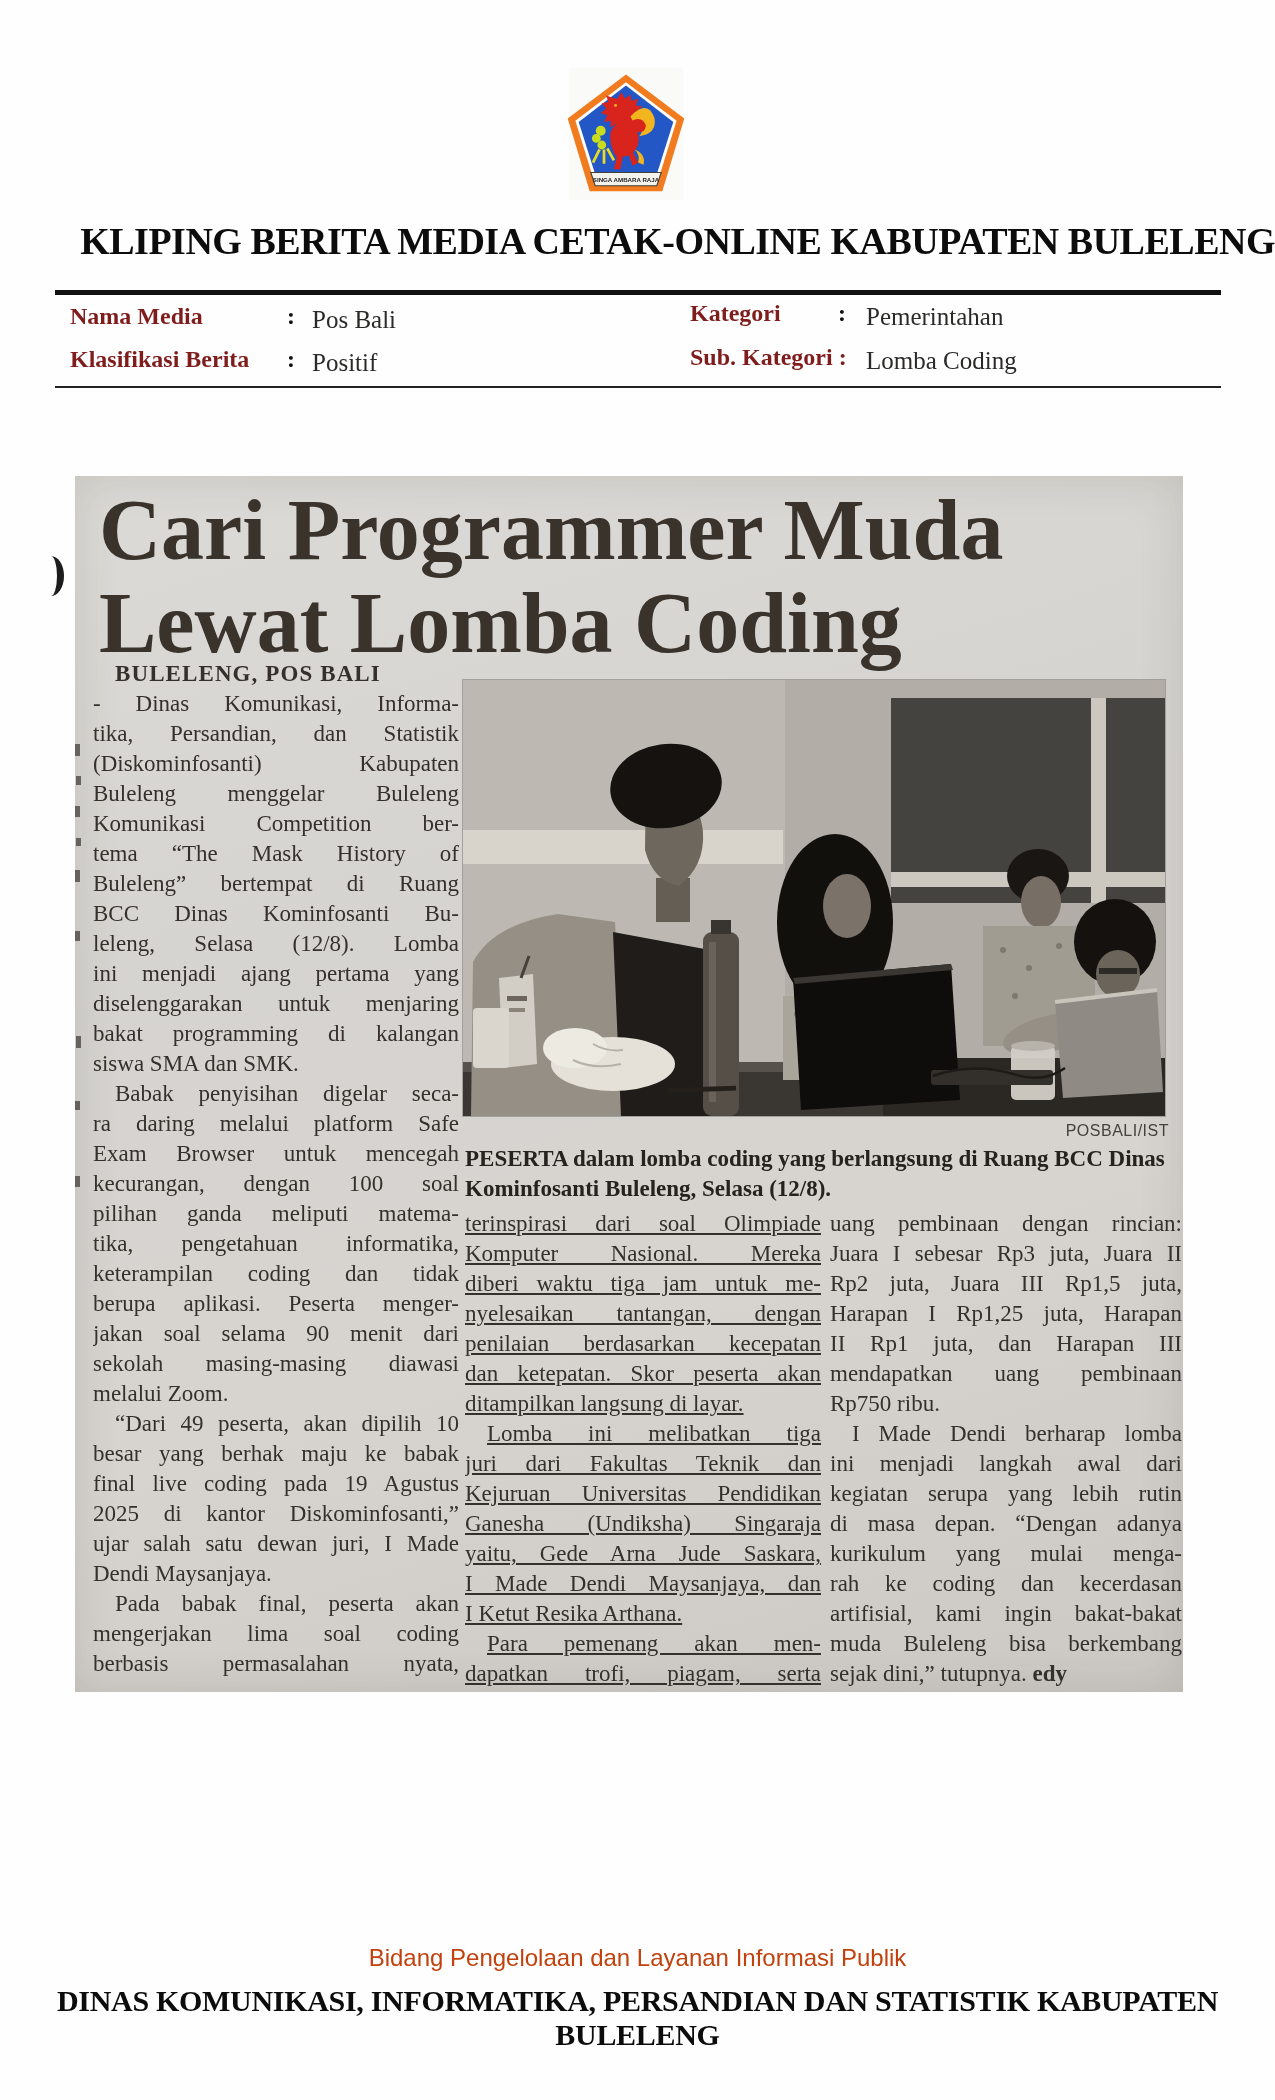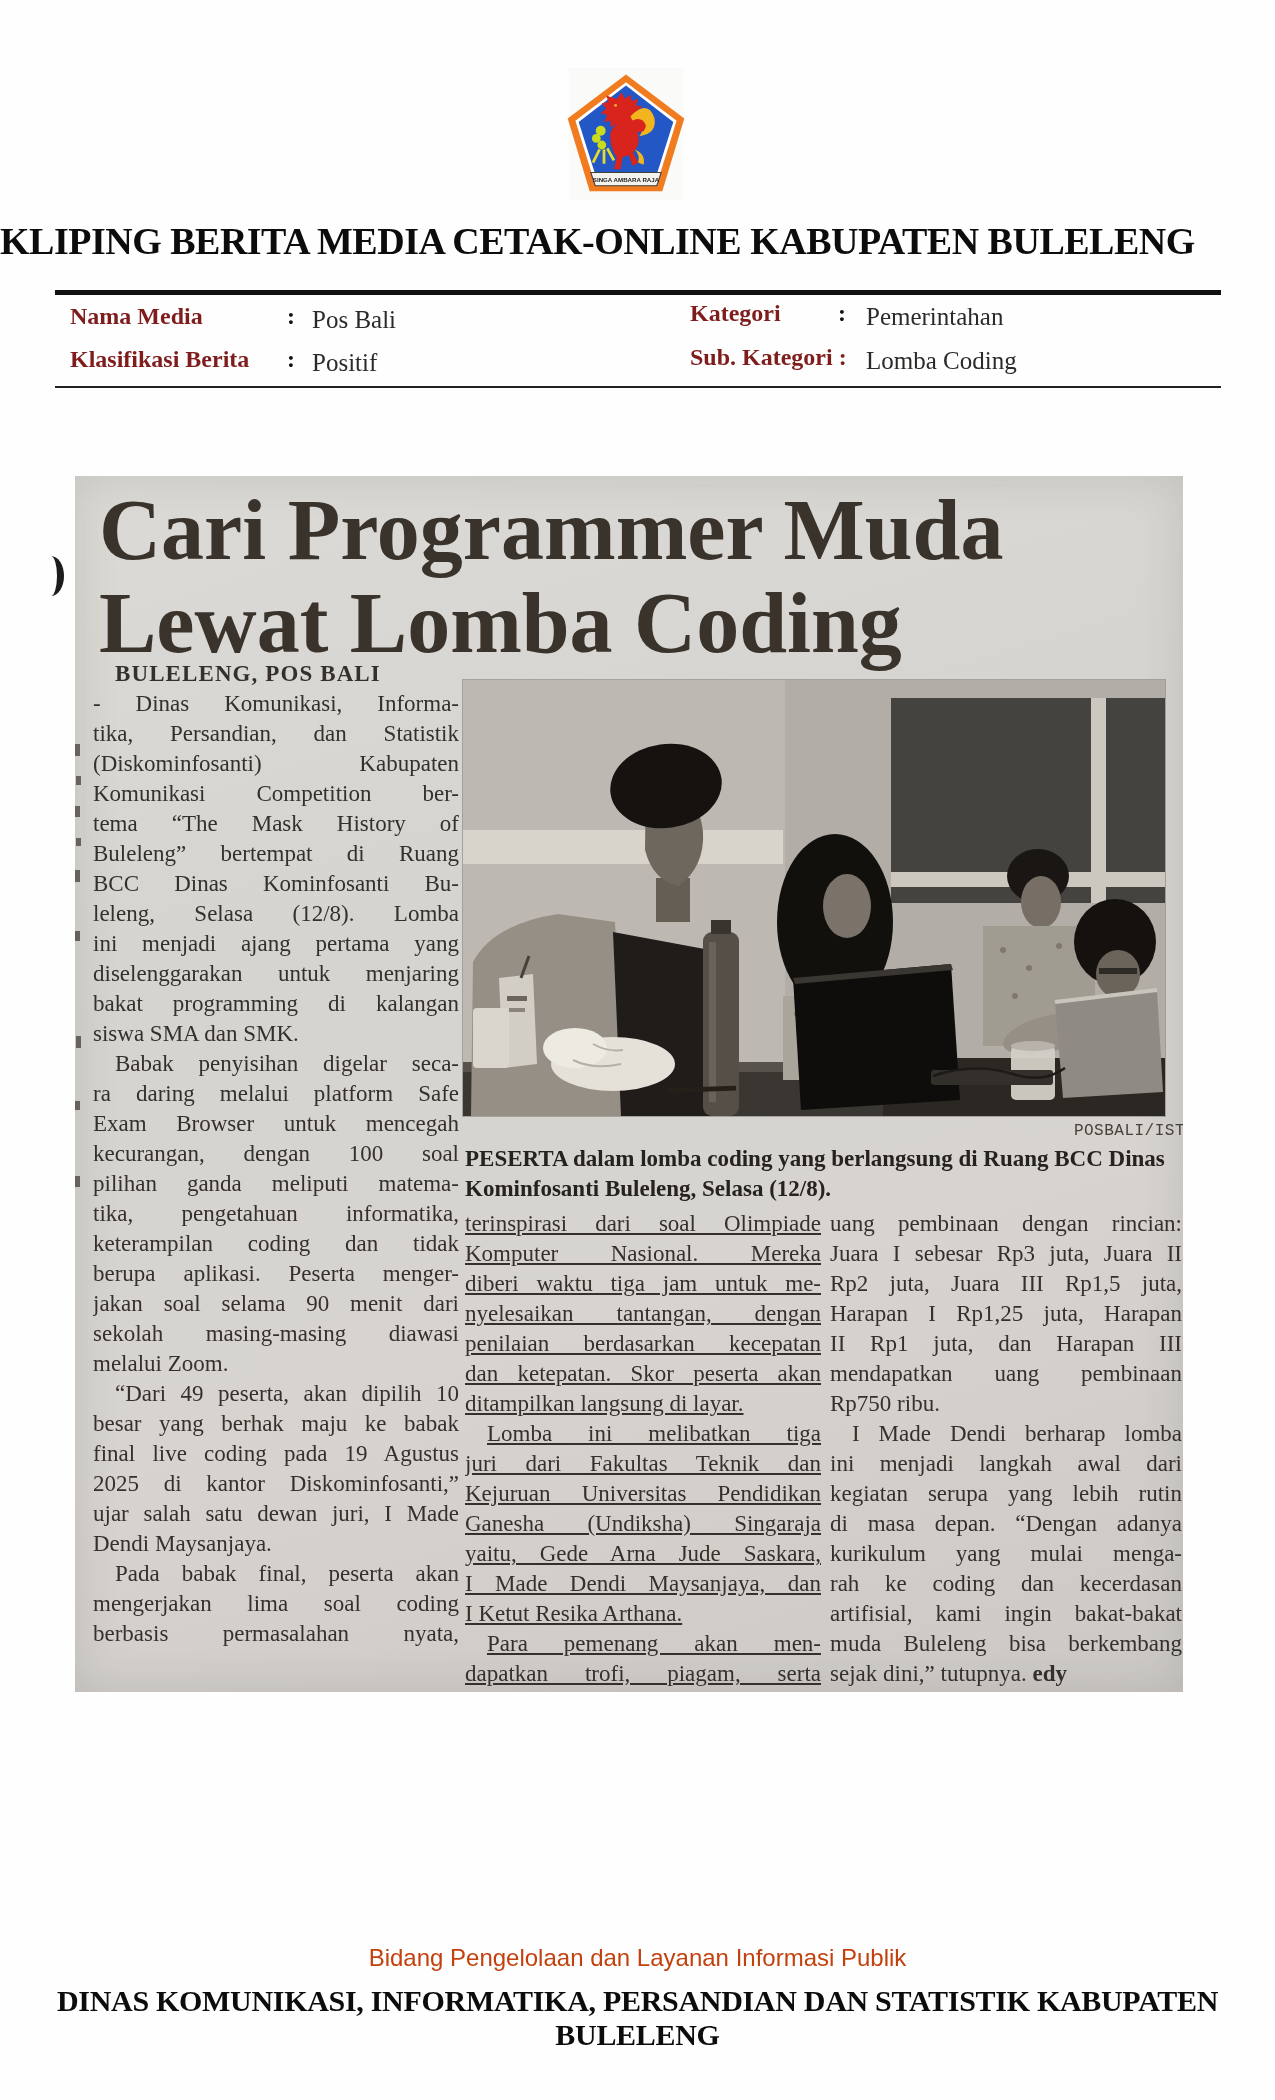--- a/index.html
+++ b/index.html
@@ -1,21 +1,21 @@
 <!DOCTYPE html>
 <html><head>
 <meta charset="utf-8">
 <style>
   html,body{margin:0;padding:0;background:#ffffff;}
   .page{position:relative;width:1275px;height:2100px;background:#fefefe;overflow:hidden;
         font-family:"Liberation Serif",serif;}
 
   
   .logo{position:absolute;left:560px;top:68px;width:132px;height:132px;}
-  .title{position:absolute;left:0;top:220px;width:100%;margin:0;text-align:left;
+  .title{position:absolute;left:0;top:220px;width:100%;margin:0;text-align:right;
          font-family:"Liberation Serif",serif;font-weight:700;font-size:38px;line-height:42px;
          letter-spacing:-0.5px;color:#0c0c0c;}
   .rule{position:absolute;left:55px;width:1166px;background:#111;}
   .rule.thick{top:290px;height:5px;}
   .rule.thin{top:386px;height:2px;background:#222;}
 
   
   .meta-label{position:absolute;font-weight:700;font-size:24px;color:#7f1d1d;white-space:nowrap;}
   .meta-colon{position:absolute;font-weight:700;font-size:24px;color:#121212;}
   .meta-value{position:absolute;font-size:25px;color:#2b2a28;white-space:nowrap;}
@@ -34,22 +34,22 @@
   .line{font-family:"Liberation Serif",serif;font-size:23px;height:30px;line-height:30px;
         overflow:hidden;text-align:justify;text-align-last:justify;color:#35302b;}
   .line.end{text-align-last:left;}
   .line.in{text-indent:22px;}
   .line.b{font-weight:700;letter-spacing:1.1px;}
   .btail{font-weight:700;font-family:Liberation Serif, serif;}
 
   .photo{position:absolute;left:388px;top:204px;width:702px;height:436px;
          box-shadow:0 0 0 1px rgba(70,65,58,.35), inset 0 0 30px rgba(0,0,0,.15);
          background:#b2aea7;}
-  .credit{position:absolute;left:392px;top:646px;width:718px;text-align:right;
-          font-family:Liberation Mono, monospace;font-size:16px;letter-spacing:.5px;color:#46413b;}
+  .credit{position:absolute;left:376px;top:646px;width:718px;text-align:right;
+          font-family:Liberation Sans, sans-serif;font-size:16px;letter-spacing:.5px;color:#46413b;}
   .caption{position:absolute;left:390px;top:668px;width:718px;
            font-family:Liberation Serif, serif;font-weight:700;font-size:23px;
            line-height:30px;color:#262era;color:#26221e;}
 
   
   .arc-mark{position:absolute;left:42px;top:556px;width:15px;height:40px;
             border-right:7px solid #1c1c1c;border-radius:0 60% 60% 0/0 50% 50% 0;}
   .frag{position:absolute;width:5px;background:#443f39;opacity:.75;}
 
   
@@ -116,20 +116,21 @@
     <div class="headline">
       <div>Cari Programmer Muda</div>
       <div>Lewat Lomba Coding</div>
     </div>
 
     <div class="col col1">
         <div class="line in end b">BULELENG, POS BALI</div>
         <div class="line">- Dinas Komunikasi, Informa-</div>
         <div class="line">tika, Persandian, dan Statistik</div>
         <div class="line">(Diskominfosanti) Kabupaten</div>
+        <div class="line">Buleleng menggelar Buleleng</div>
         <div class="line">Komunikasi Competition ber-</div>
         <div class="line">tema “The Mask History of</div>
         <div class="line">Buleleng” bertempat di Ruang</div>
         <div class="line">BCC Dinas Kominfosanti Bu-</div>
         <div class="line">leleng, Selasa (12/8). Lomba</div>
         <div class="line">ini menjadi ajang pertama yang</div>
         <div class="line">diselenggarakan untuk menjaring</div>
         <div class="line">bakat programming di kalangan</div>
         <div class="line end">siswa SMA dan SMK.</div>
         <div class="line in">Babak penyisihan digelar seca-</div>

